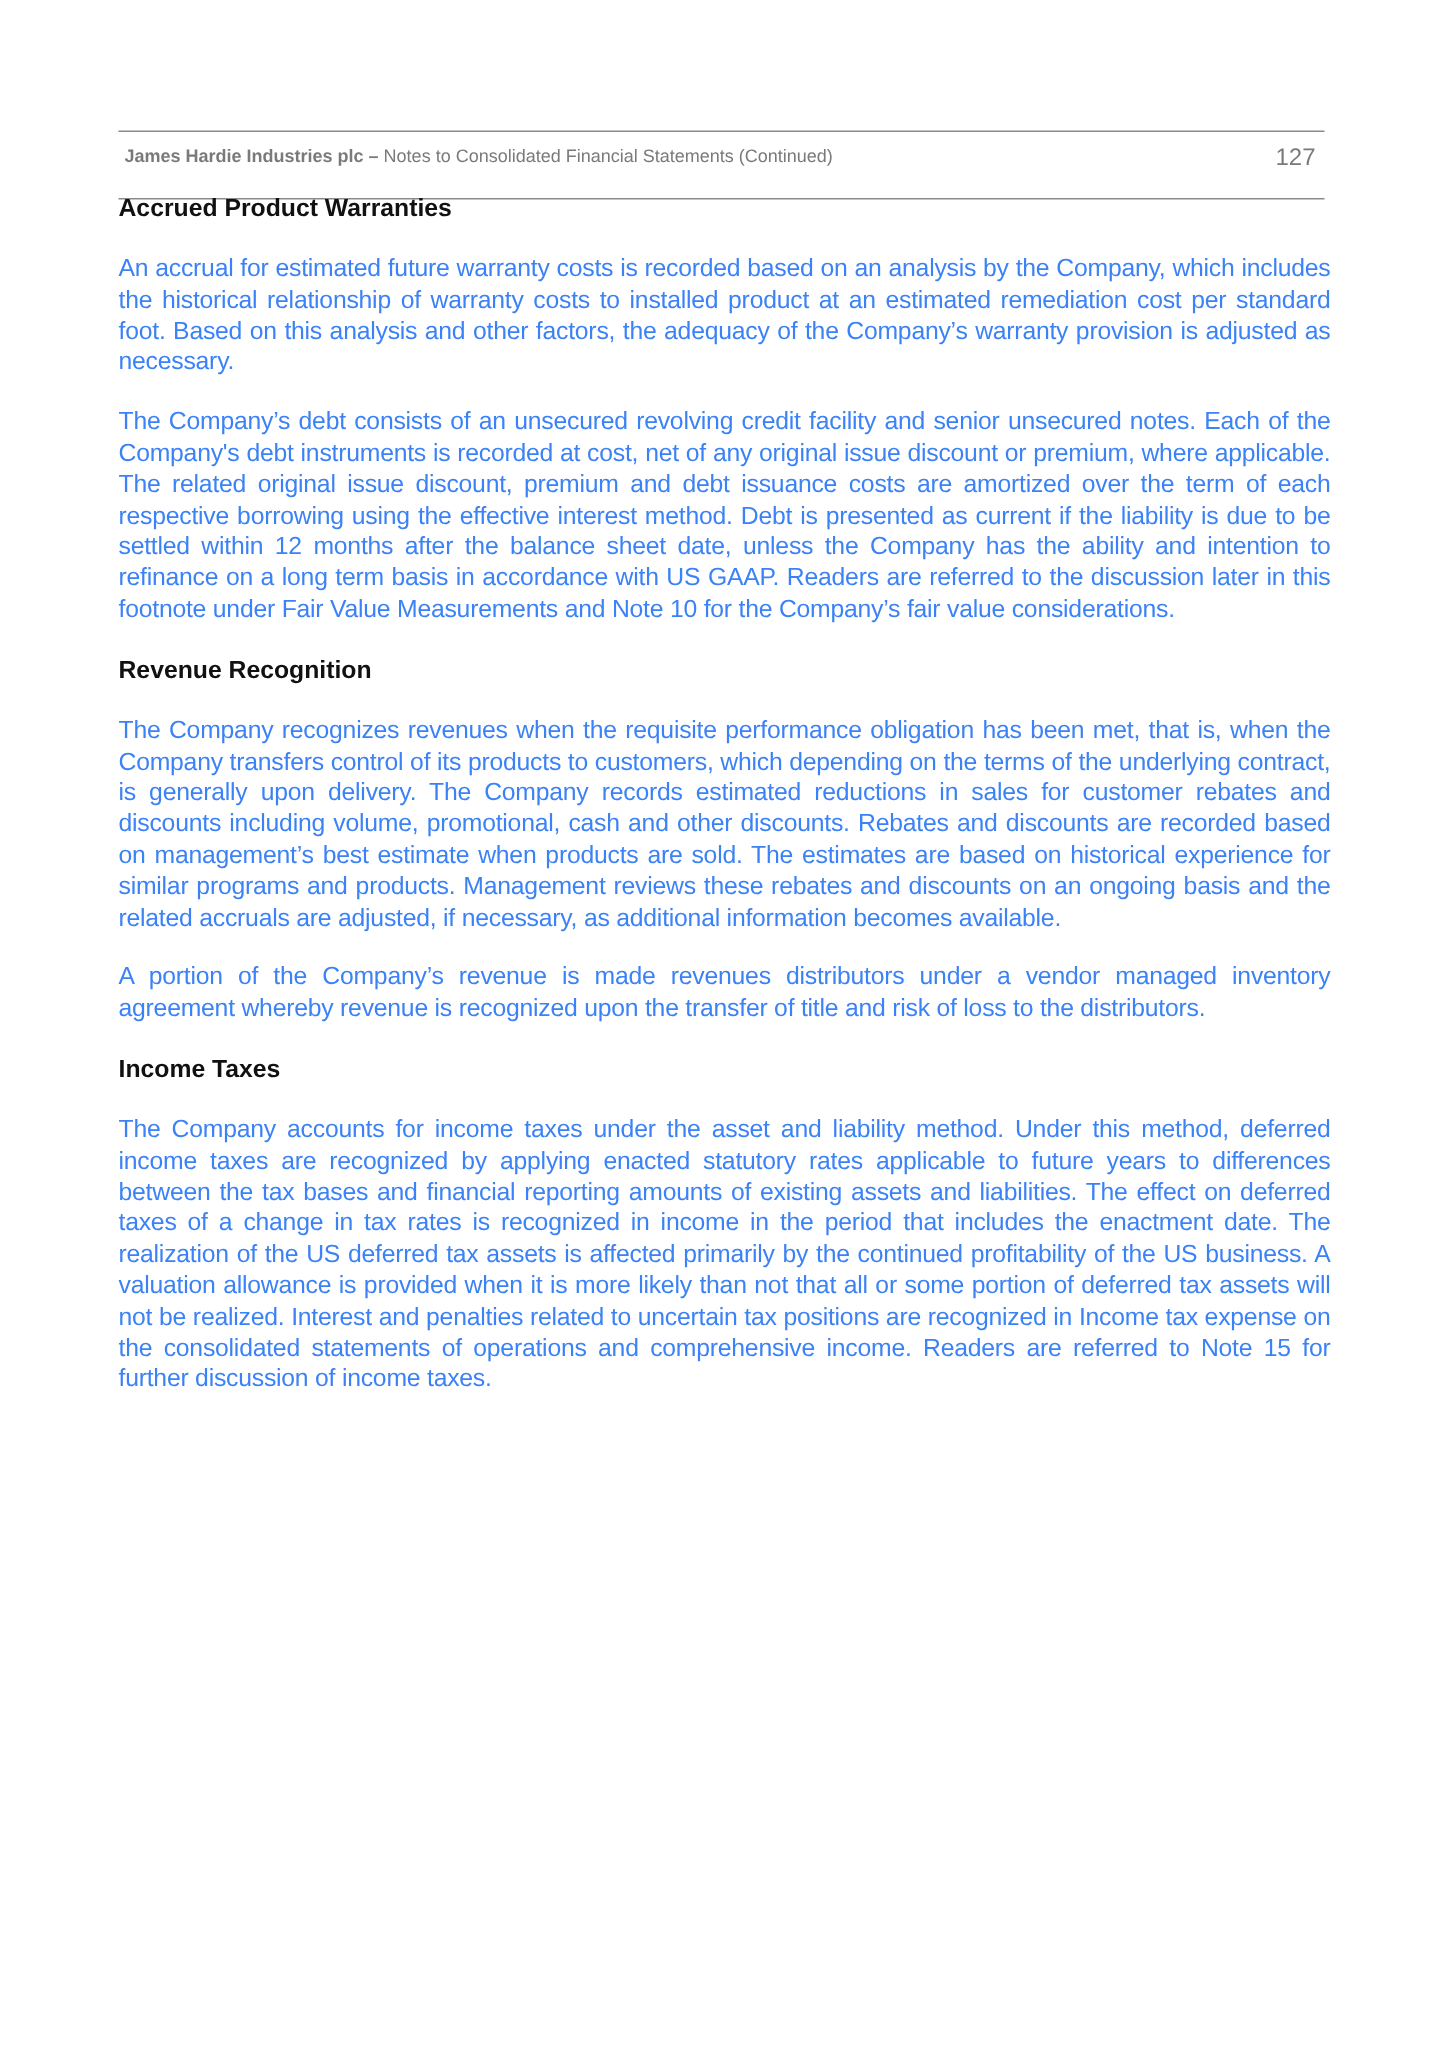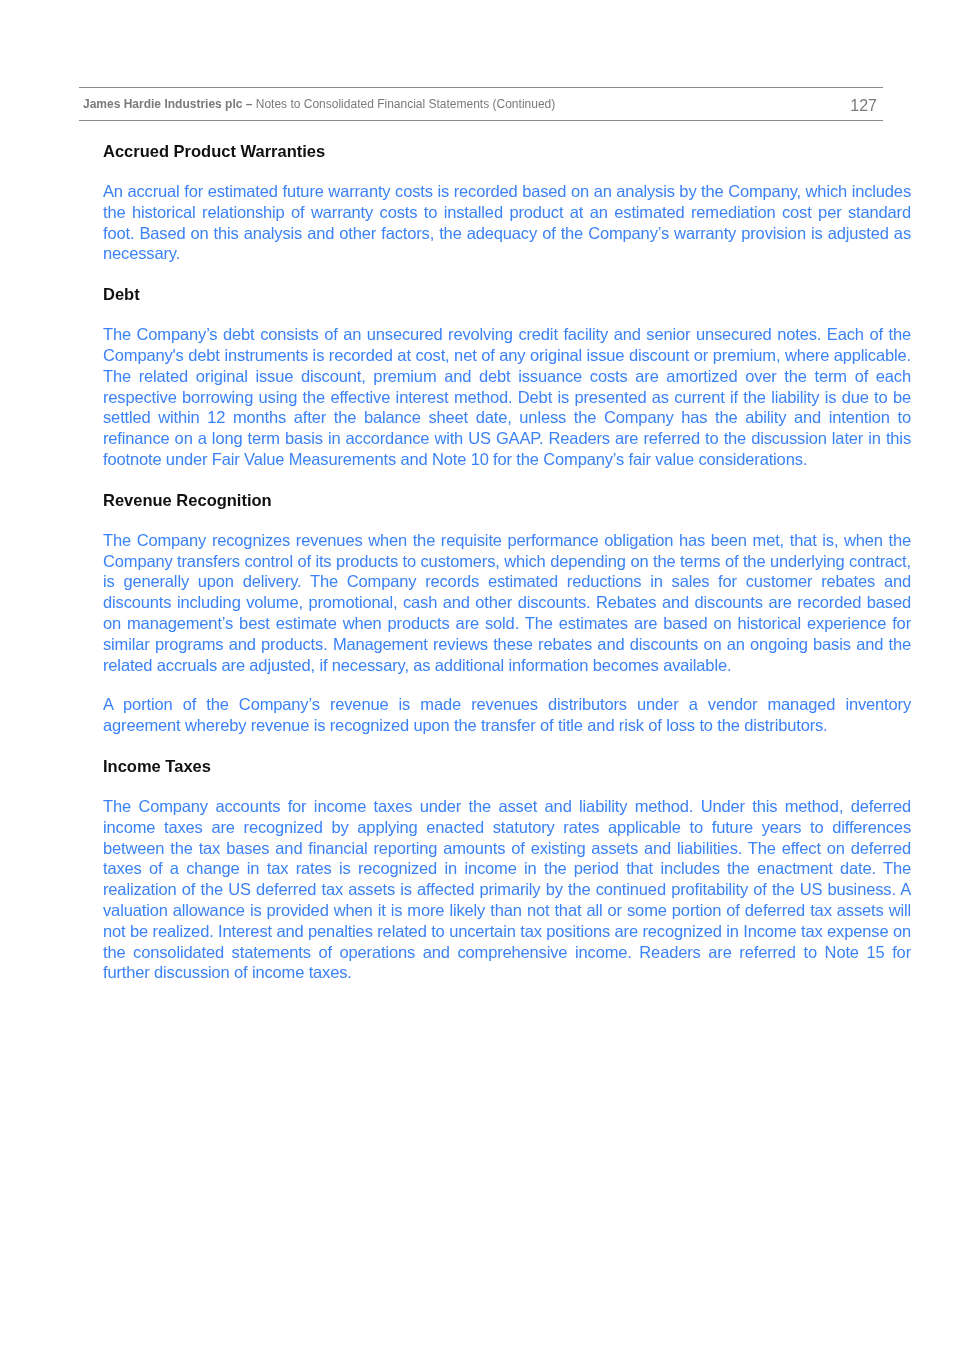--- a/index.html
+++ b/index.html
@@ -13,21 +13,21 @@
       position: relative;
       overflow: hidden;
       font-family: "Liberation Sans", sans-serif;
       color: #1a1a1a;
     }
     .page-header {
       position: absolute;
       left: 79px;
       top: 87px;
       width: 804px;
-      height: 34px;
+      height: 46px;
       border-top: 1.5px solid #8a8a8a;
       border-bottom: 1.5px solid #8a8a8a;
       box-sizing: border-box;
     }
     .header-left {
       position: absolute;
       left: 4px;
       top: 9px;
       font-size: 12px;
       color: #7a7a7a;
@@ -40,23 +40,22 @@
     .header-right {
       position: absolute;
       right: 6px;
       top: 9px;
       font-size: 16px;
       color: #7a7a7a;
     }
     .content {
       position: absolute;
       left: 79px;
-      top: 140px;
+      top: 128px;
       width: 808px;
-      margin-left: 24px;
     }
     h2 {
       font-size: 16.5px;
       font-weight: bold;
       margin: 0 0 19px 0;
       line-height: 22px;
       color: #111;
     }
     p {
       font-size: 16.5px;
@@ -76,21 +75,20 @@
 </div>
 
 <div class="content">
 
   <section>
     <h2>Accrued Product Warranties</h2>
     <p>An accrual for estimated future warranty costs is recorded based on an analysis by the Company, which includes the historical relationship of warranty costs to installed product at an estimated remediation cost per standard foot. Based on this analysis and other factors, the adequacy of the Company’s warranty provision is adjusted as necessary.</p>
   </section>
 
   <section>
-    <h2>Debt</h2>
     <p>The Company’s debt consists of an unsecured revolving credit facility and senior unsecured notes. Each of the Company's debt instruments is recorded at cost, net of any original issue discount or premium, where applicable. The related original issue discount, premium and debt issuance costs are amortized over the term of each respective borrowing using the effective interest method. Debt is presented as current if the liability is due to be settled within 12 months after the balance sheet date, unless the Company has the ability and intention to refinance on a long term basis in accordance with US GAAP. Readers are referred to the discussion later in this footnote under Fair Value Measurements and Note 10 for the Company’s fair value considerations.</p>
   </section>
 
   <section>
     <h2>Revenue Recognition</h2>
     <p>The Company recognizes revenues when the requisite performance obligation has been met, that is, when the Company transfers control of its products to customers, which depending on the terms of the underlying contract, is generally upon delivery. The Company records estimated reductions in sales for customer rebates and discounts including volume, promotional, cash and other discounts. Rebates and discounts are recorded based on management’s best estimate when products are sold. The estimates are based on historical experience for similar programs and products. Management reviews these rebates and discounts on an ongoing basis and the related accruals are adjusted, if necessary, as additional information becomes available.</p>
     <p>A portion of the Company’s revenue is made revenues distributors under a vendor managed inventory agreement whereby revenue is recognized upon the transfer of title and risk of loss to the distributors.</p>
   </section>
 
   <section>

